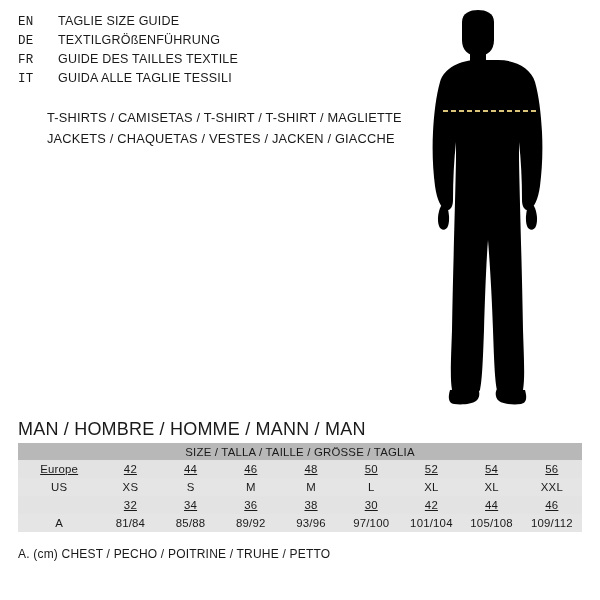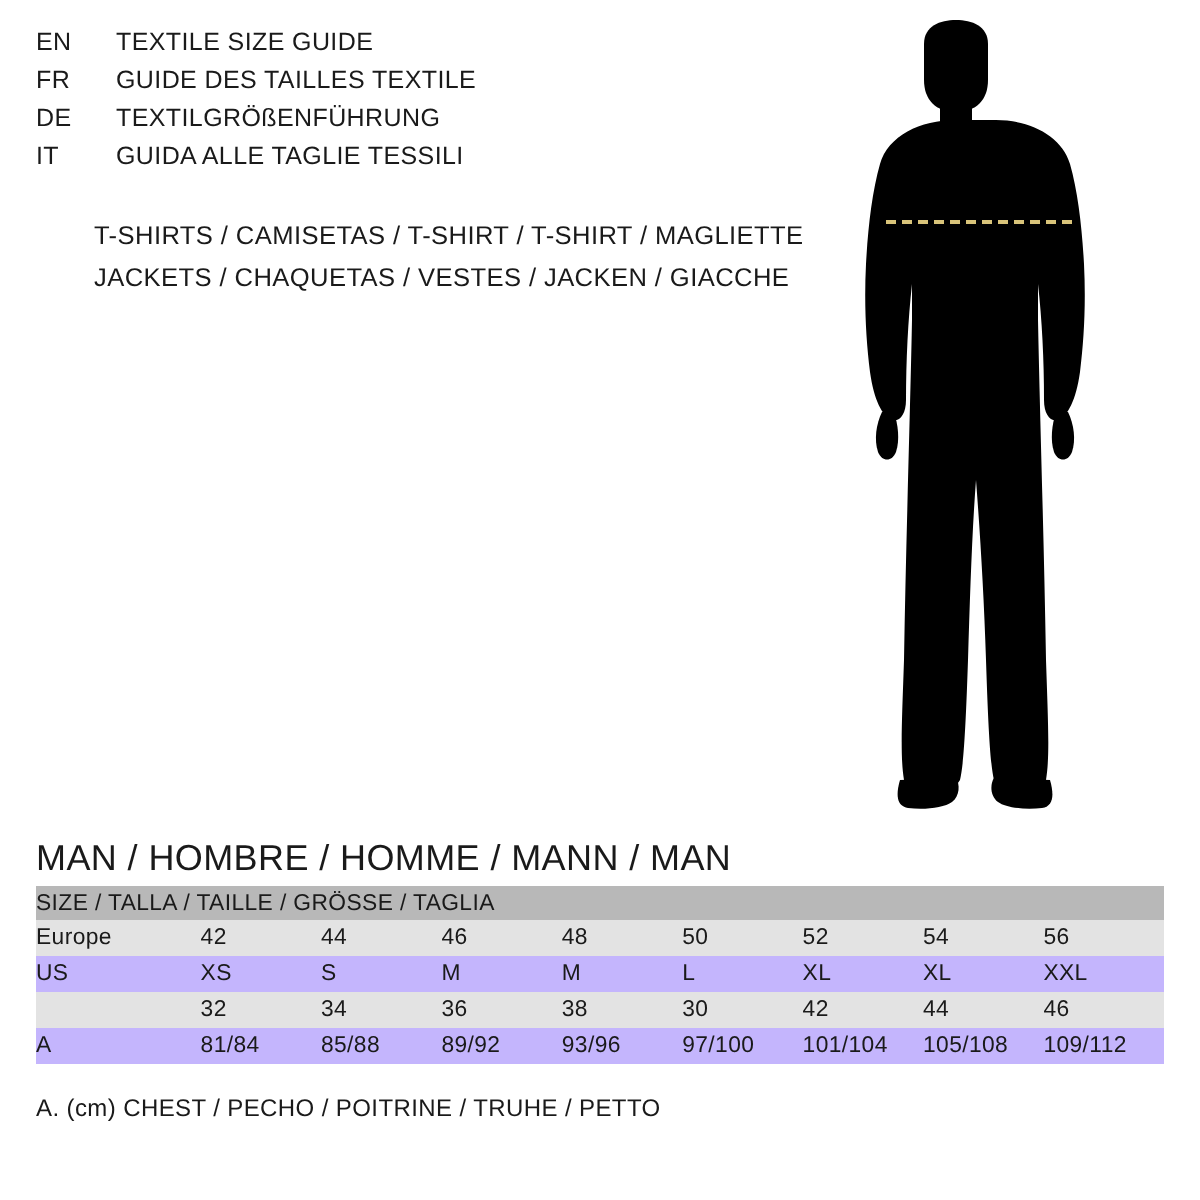--- a/index.html
+++ b/index.html
@@ -31,20 +31,21 @@
   .lang-row {
     display: flex;
     align-items: baseline;
     height: 19px;
     font-size: 12.5px;
     letter-spacing: 0.2px;
   }
   .lang-code {
     width: 40px;
     flex: 0 0 40px;
+    font-family: Liberation Mono, monospace;
   }
   .lang-text {
     flex: 1 1 auto;
   }
 
   
   .cat-block {
     position: absolute;
     left: 18px;
     top: 110px;
@@ -83,28 +84,29 @@
     top: 443px;
     width: 564px;
     border-collapse: collapse;
     font-size: 11.4px;
   }
   table.size-table td {
     padding: 0;
     height: 18px;
     vertical-align: middle;
     letter-spacing: 0.2px;
+    text-align: center;
   }
   tr.head-row td {
     background: #b8b8b8;
     color: #1a1a1a;
     height: 17px;
   }
-  tr.row-light td { background: #e3e3e3; }
-  tr.row-dark  td { background: #c4b5fd; }
+  tr.row-light td { background: #e3e3e3; text-decoration: underline; }
+  tr.row-dark  td { background: #e5e5e5; }
   td.label-col {
     width: 82px;
     padding-left: 3px;
   }
   td.val {
     width: 60px;
     text-align: left;
   }
   .footnote {
     position: absolute;
@@ -115,29 +117,29 @@
   }
 </style>
 </head>
 <body>
 
 <div class="page">
 
   <div class="lang-block">
     <div class="lang-row">
       <span class="lang-code">EN</span>
-      <span class="lang-text">TEXTILE SIZE GUIDE</span>
+      <span class="lang-text">TAGLIE SIZE GUIDE</span>
+    </div>
+    <div class="lang-row">
+      <span class="lang-code">DE</span>
+      <span class="lang-text">TEXTILGRÖßENFÜHRUNG</span>
     </div>
     <div class="lang-row">
       <span class="lang-code">FR</span>
       <span class="lang-text">GUIDE DES TAILLES TEXTILE</span>
-    </div>
-    <div class="lang-row">
-      <span class="lang-code">DE</span>
-      <span class="lang-text">TEXTILGRÖßENFÜHRUNG</span>
     </div>
     <div class="lang-row">
       <span class="lang-code">IT</span>
       <span class="lang-text">GUIDA ALLE TAGLIE TESSILI</span>
     </div>
   </div>
 
   <div class="cat-block">
     <div class="cat-row">T-SHIRTS / CAMISETAS / T-SHIRT / T-SHIRT / MAGLIETTE</div>
     <div class="cat-row">JACKETS / CHAQUETAS / VESTES / JACKEN / GIACCHE</div>

